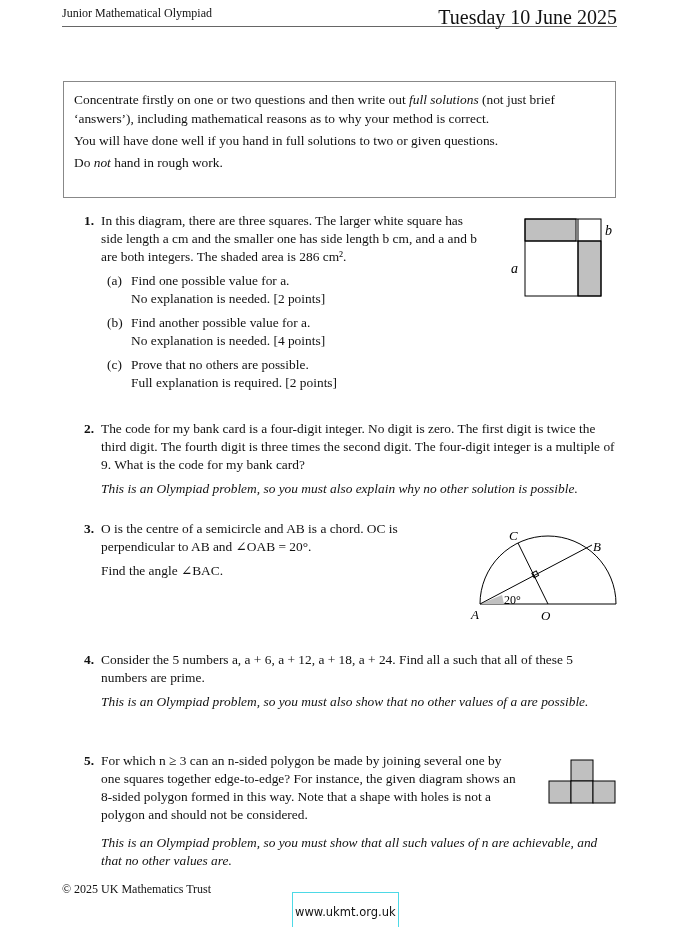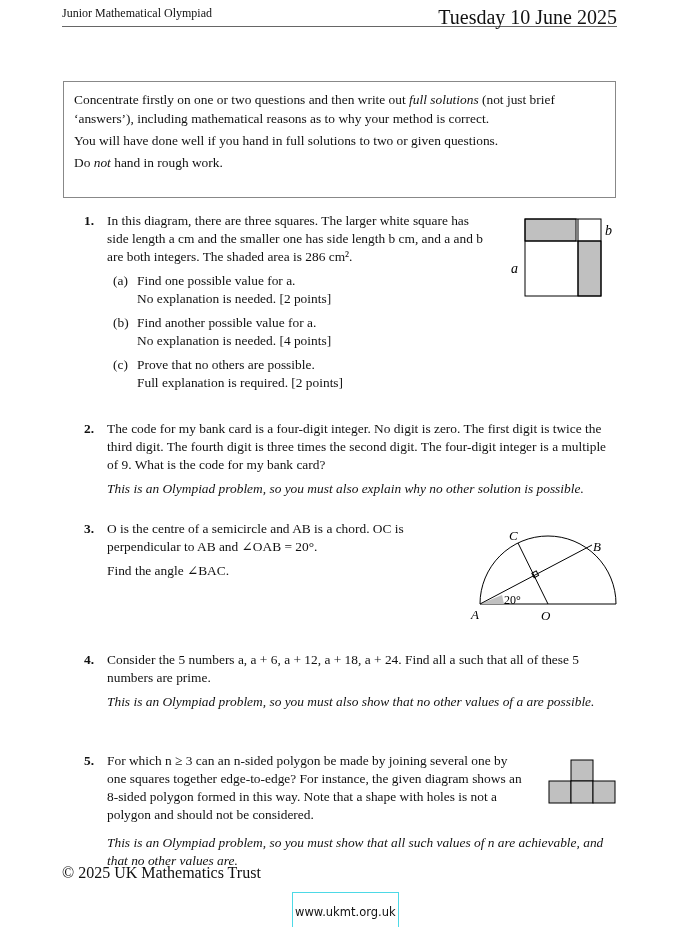--- a/index.html
+++ b/index.html
@@ -6,27 +6,27 @@
   body { width:679px; height:927px; position:relative; overflow:hidden;
          font-family:"Liberation Serif", "DejaVu Serif", serif; color:#111; font-size:13.4px; }
   .abs { position:absolute; }
   .hdr { left:62px; top:6px; width:555px; height:20px; border-bottom:1.5px solid #666; }
   .hdr-l { position:absolute; left:0; top:0; font-size:12px; }
   .hdr-r { position:absolute; right:0; top:0; font-size:20px; }
   .box { left:63px; top:81px; width:553px; height:117px; border:1px solid #888; box-sizing:border-box; padding:8px 10px; line-height:19px; }
   .box p { margin:0 0 3px 0; }
   .q { left:84px; width:534px; line-height:18px; }
   .q .num { position:absolute; left:0; top:0; font-weight:bold; }
-  .q .body { margin-left:23px; }
+  .q .body { margin-left:17px; }
   .q p { margin:0 0 6px 0; }
   .note { font-style:italic; }
   .sub { margin-left:6px; position:relative; padding-left:24px; margin-bottom:6px; }
   .sub .lbl { position:absolute; left:0; top:0; }
   i { font-style:italic; }
-  .foot-l { left:62px; top:864px; font-size:16px;text-align:center; }
+  .foot-l { left:62px; top:882px; font-size:12px;text-align:center; }
   .foot-link { left:292px; top:892px; font-family:"DejaVu Sans", sans-serif; font-size:11.5px; border:1px solid #4dd9e6; padding:12px 2px; color:#111; text-decoration:none; }
   svg text { font-family:"Liberation Serif", serif; }
 </style>
 </head>
 <body>
 
 <div class="abs hdr">
   <span class="hdr-l">Junior Mathematical Olympiad</span>
   <span class="hdr-r">Tuesday 10 June 2025</span>
 </div>

